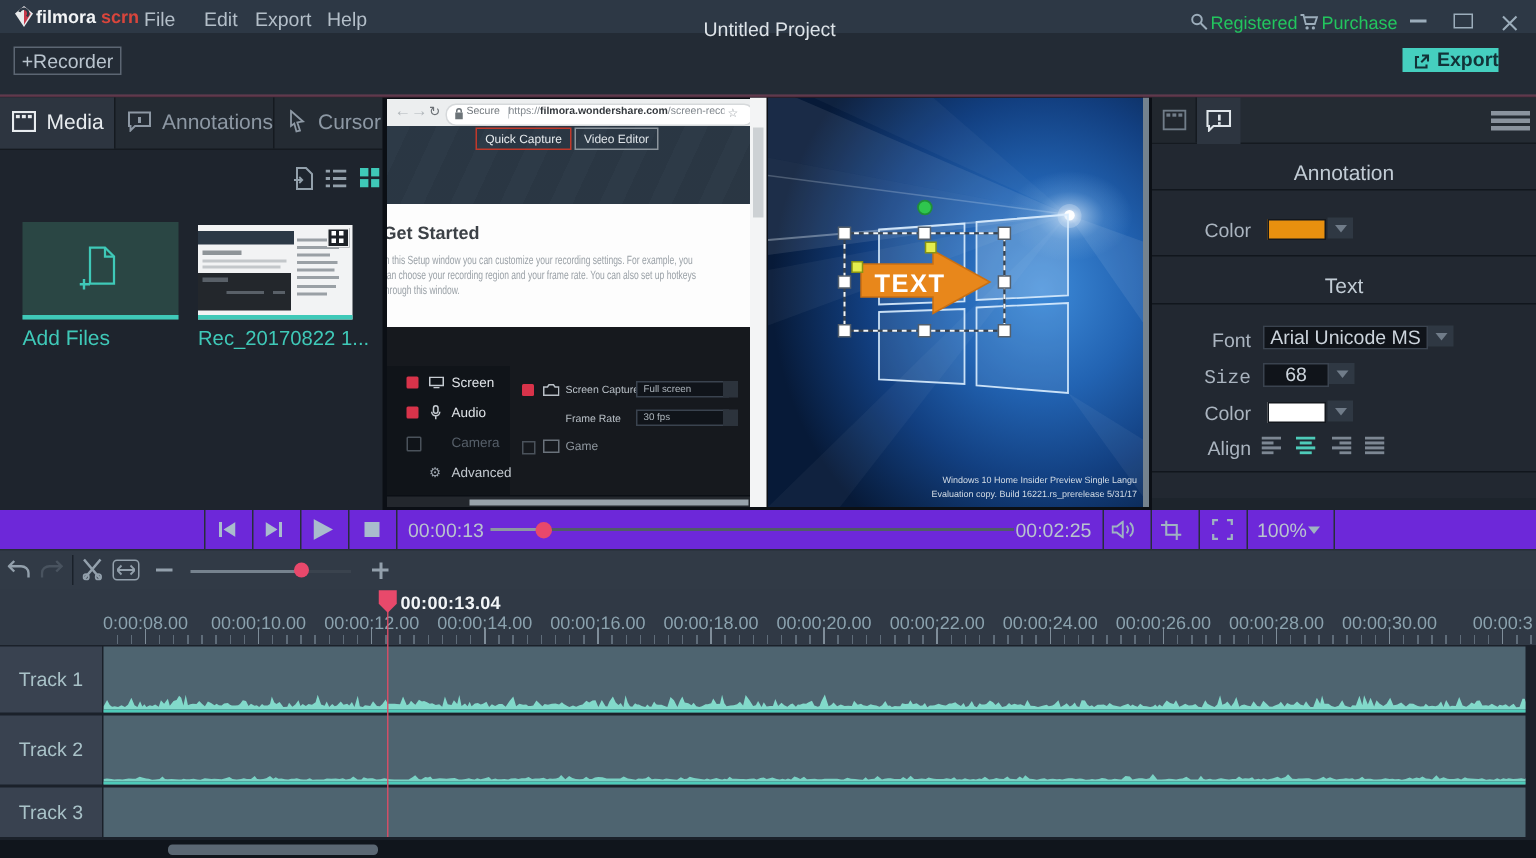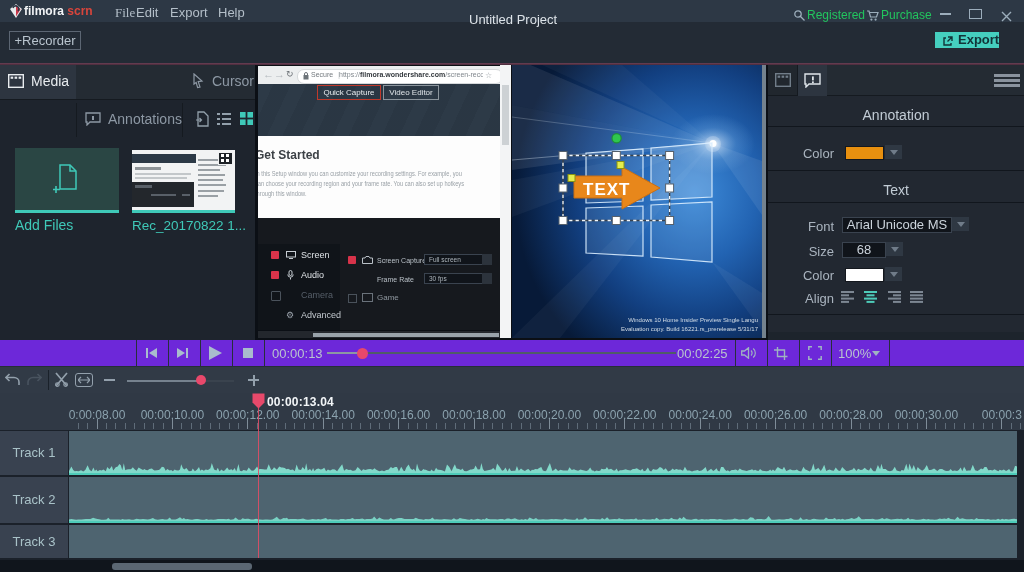--- a/index.html
+++ b/index.html
@@ -54,21 +54,21 @@
   <div class="abs titlebar"></div>
   <div class="abs subbar"></div>
   <div class="abs" style="left:9px;top:4px;width:14px;height:14px;">
     <svg width="14" height="14" viewBox="0 0 14 14">
       <path d="M7 0 L13 5 L7 14 L1 5 Z" fill="#e8eaec"></path>
       <path d="M7 1 L11.5 5.2 L7 12.5 Z" fill="#c8374a"></path>
       <path d="M4 4 a3 3 0 1 1 5 3" fill="none" stroke="#2d3845" stroke-width="1.6"></path>
     </svg>
   </div>
   <div class="abs logo-filmora" style="left:24px;top:4px;">filmora <span class="logo-scrn">scrn</span></div>
-  <div class="abs menu" style="left:115px;font-family:Liberation Serif, serif;">File</div>
+  <div class="abs menu" style="left:96px;">File</div>
   <div class="abs menu" style="left:136px;">Edit</div>
   <div class="abs menu" style="left:170px;">Export</div>
   <div class="abs menu" style="left:218px;">Help</div>
   <div class="abs titlecenter">Untitled Project</div>
 
   <div class="abs" style="left:793px;top:8px;">
     <svg width="13" height="13" viewBox="0 0 13 13">
         <circle cx="5" cy="5" r="3.2" fill="none" stroke="#9cadbb" stroke-width="1.3"></circle>
         <path d="M7.5 7.5 L11.5 11.5" stroke="#9cadbb" stroke-width="1.3"></path>
       </svg>
@@ -105,21 +105,21 @@
     <div class="abs tabbar"></div>
     <div class="abs tab tabactive" style="left:0;top:0;width:76px;">
       <svg class="abs" style="left:8px;top:9px;" width="16" height="14" viewBox="0 0 16 14">
         <rect x="0.7" y="0.7" width="14.6" height="12.6" fill="none" stroke="#e8ecef" stroke-width="1.4"></rect>
         <rect x="2.6" y="2.6" width="2.6" height="2.2" fill="#e8ecef"></rect>
           <rect x="6.6" y="2.6" width="2.6" height="2.2" fill="#e8ecef"></rect>
           <rect x="10.6" y="2.6" width="2.6" height="2.2" fill="#e8ecef"></rect>
       </svg>
       <span class="abs" style="left:31px;top:8px;">Media</span>
     </div>
-    <div class="abs tab" style="left:76px;top:0;width:105px;border-left:1px solid #151a20;border-right:1px solid #151a20;margin-top:38px;">
+    <div class="abs tab" style="left:76px;top:0;width:105px;border-left:1px solid #151a20;border-right:1px solid #151a20;">
       <svg class="abs" style="left:8px;top:9px;" width="16" height="14" viewBox="0 0 16 14">
         <path d="M1 1 H15 V10 H5 L2 13 V10 H1 Z" fill="none" stroke="#8d98a4" stroke-width="1.3"></path>
         <rect x="7" y="4" width="2" height="4" fill="#8d98a4"></rect>
       </svg>
       <span class="abs" style="left:31px;top:8px;">Annotations</span>
     </div>
     <div class="abs tab" style="left:182px;top:0;width:73px;">
       <svg class="abs" style="left:10px;top:8px;" width="12" height="16" viewBox="0 0 12 16">
         <path d="M2 1 L10 8 L6.2 8.6 L8 14 L5.6 14.6 L4.2 9.4 L2 11 Z" fill="none" stroke="#8d98a4" stroke-width="1.2"></path>
       </svg>
@@ -352,21 +352,21 @@
     <div class="abs" style="left:0;top:61px;width:256px;height:1px;background:#11161d;"></div>
     <div class="abs rp-lbl" style="left:10px;top:81px;width:56px;">Color</div>
     <div class="abs" style="left:77px;top:81px;width:37px;height:12px;background:#e8900f;border:1px solid #14181e;"></div>
     <div class="abs dropbtn" style="left:117px;top:80px;"></div>
     <div class="abs" style="left:0;top:105px;width:256px;height:1px;background:#11161d;"></div>
     <div class="abs rp-head" style="left:0;top:117px;width:256px;">Text</div>
     <div class="abs" style="left:0;top:137px;width:256px;height:1px;background:#11161d;"></div>
     <div class="abs rp-lbl" style="left:10px;top:154px;width:56px;">Font</div>
     <div class="abs field" style="left:74px;top:152px;width:108px;height:14px;line-height:14px;">Arial Unicode MS</div>
     <div class="abs dropbtn" style="left:184px;top:152px;"></div>
-    <div class="abs rp-lbl" style="left:10px;top:179px;width:56px;">Size</div>
+    <div class="abs rp-lbl" style="left:10px;top:179px;width:56px;font-family:Liberation Mono, monospace;">Size</div>
     <div class="abs field" style="left:74px;top:177px;width:42px;height:14px;line-height:14px;">68</div>
     <div class="abs dropbtn" style="left:118px;top:177px;"></div>
     <div class="abs rp-lbl" style="left:10px;top:203px;width:56px;">Color</div>
     <div class="abs" style="left:77px;top:203px;width:37px;height:12px;background:#ffffff;border:1px solid #14181e;"></div>
     <div class="abs dropbtn" style="left:117px;top:202px;"></div>
     <div class="abs rp-lbl" style="left:10px;top:226px;width:56px;">Align</div>
     <svg class="abs" style="left:73px;top:226px;" width="13" height="12" viewBox="0 0 13 12">
       <g fill="#7d8793">
           <rect width="13" height="2"></rect>
           <rect y="3.3" width="8" height="2"></rect>

